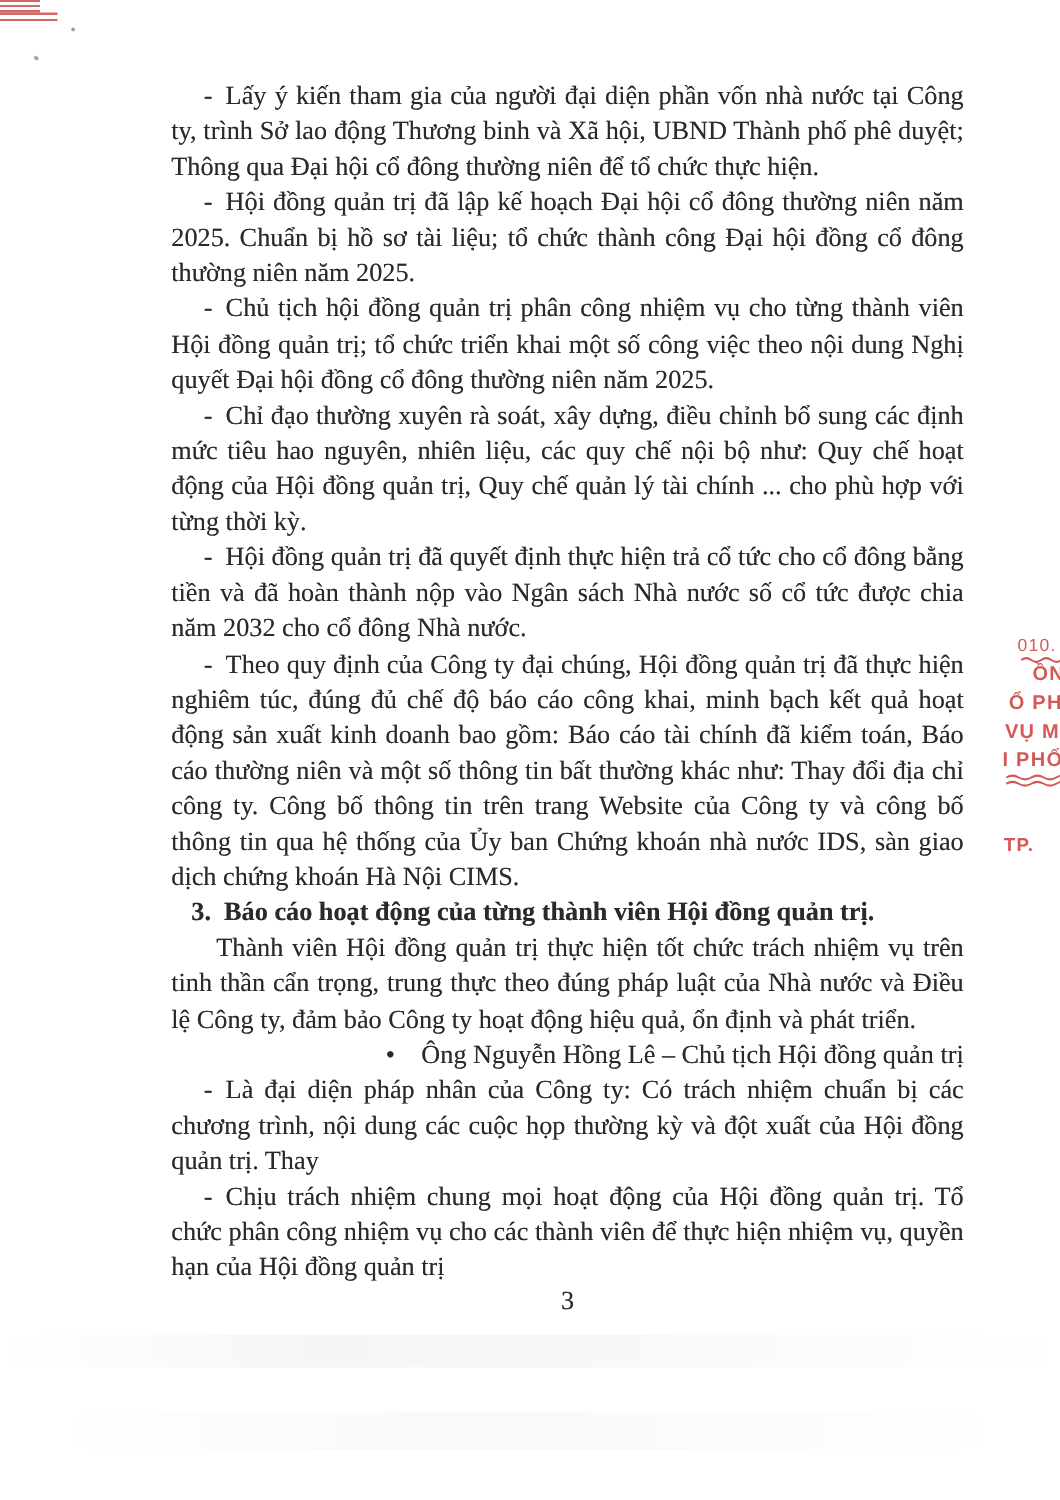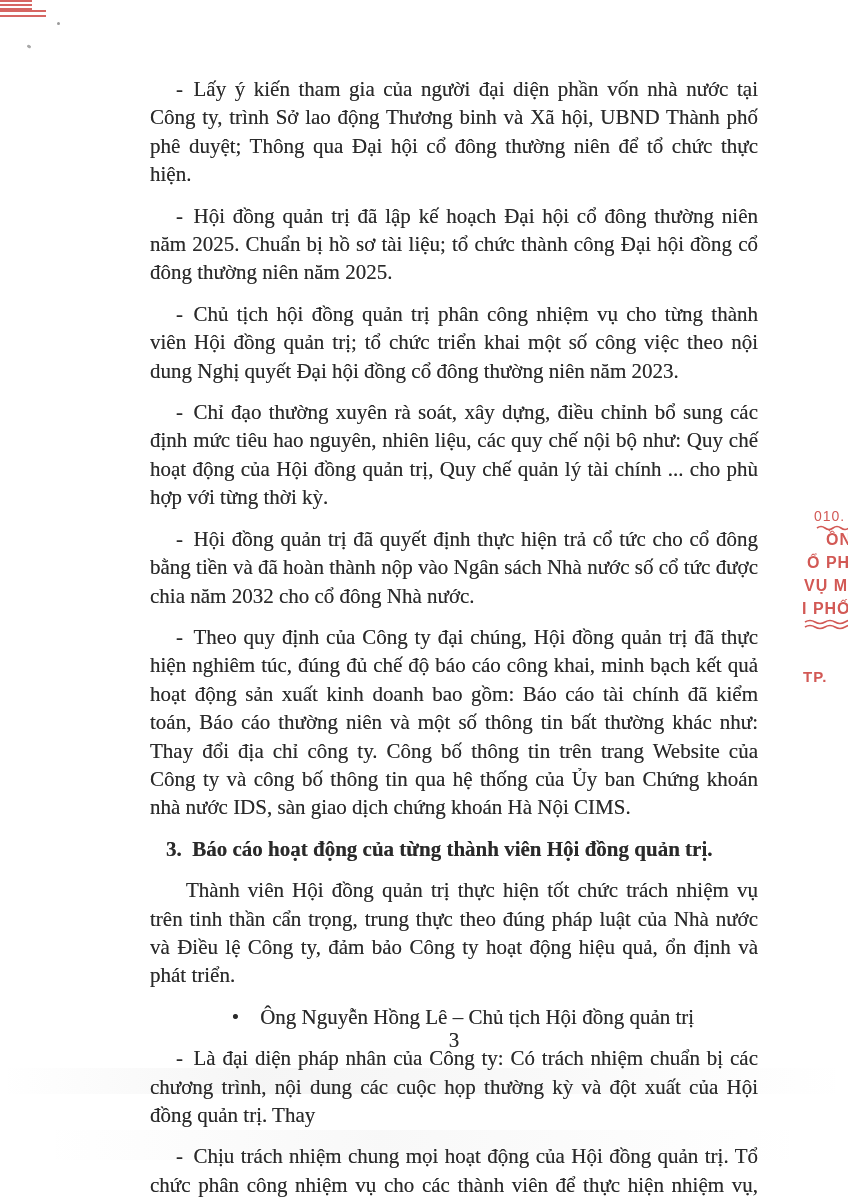--- a/index.html
+++ b/index.html
@@ -19,25 +19,25 @@
   .speck-a { left:57px; top:22px; width:3px; height:3px; }
   .speck-b { left:27px; top:45px; width:4px; height:3px; transform:rotate(30deg); border-radius:40%; background:#a8a8a8; }
 
   .text-block {
     position:absolute;
     left:137px; top:62px; width:634px;
     font-size:21px; line-height:28.4px;
     text-align:justify;
     text-shadow:0 0 0.5px rgba(40,40,40,.55);
   }
-  .text-block p { margin:13px; }
+  .text-block p { margin:0; }
   .dash   { text-indent:26px; }
   .heading{ text-indent:16px; font-weight:bold; }
   .indent { text-indent:36px; }
-  .bullet { text-indent:18px; text-align:center; }
+  .bullet { text-indent:18px; text-align:right; }
 
   .page-number {
     position:absolute; left:137px; top:1028px; width:634px;
     text-align:center; font-size:21px; color:#2a2a2a;
     text-shadow:0 0 0.5px rgba(40,40,40,.55);
   }
 
   .stamp {
     position:absolute; left:0; top:0; width:848px; height:1148px;
     pointer-events:none;
@@ -65,21 +65,21 @@
 <div class="page">
 
   <div class="speck speck-a"></div>
   <div class="speck speck-b"></div>
   <div class="scan-band band-a"></div>
   <div class="scan-band band-b"></div>
 
   <div class="text-block">
     <p class="dash">- Lấy ý kiến tham gia của người đại diện phần vốn nhà nước tại Công ty, trình Sở lao động Thương binh và Xã hội, UBND Thành phố phê duyệt; Thông qua Đại hội cổ đông thường niên để tổ chức thực hiện.</p>
     <p class="dash">- Hội đồng quản trị đã lập kế hoạch Đại hội cổ đông thường niên năm 2025. Chuẩn bị hồ sơ tài liệu; tổ chức thành công Đại hội đồng cổ đông thường niên năm 2025.</p>
-    <p class="dash">- Chủ tịch hội đồng quản trị phân công nhiệm vụ cho từng thành viên Hội đồng quản trị; tổ chức triển khai một số công việc theo nội dung Nghị quyết Đại hội đồng cổ đông thường niên năm 2023.</p>
+    <p class="dash">- Chủ tịch hội đồng quản trị phân công nhiệm vụ cho từng thành viên Hội đồng quản trị; tổ chức triển khai một số công việc theo nội dung Nghị quyết Đại hội đồng cổ đông thường niên năm 2025.</p>
     <p class="dash">- Chỉ đạo thường xuyên rà soát, xây dựng, điều chỉnh bổ sung các định mức tiêu hao nguyên, nhiên liệu, các quy chế nội bộ như: Quy chế hoạt động của Hội đồng quản trị, Quy chế quản lý tài chính ... cho phù hợp với từng thời kỳ.</p>
     <p class="dash">- Hội đồng quản trị đã quyết định thực hiện trả cổ tức cho cổ đông bằng tiền và đã hoàn thành nộp vào Ngân sách Nhà nước số cổ tức được chia năm 2032 cho cổ đông Nhà nước.</p>
     <p class="dash">- Theo quy định của Công ty đại chúng, Hội đồng quản trị đã thực hiện nghiêm túc, đúng đủ chế độ báo cáo công khai, minh bạch kết quả hoạt động sản xuất kinh doanh bao gồm: Báo cáo tài chính đã kiểm toán, Báo cáo thường niên và một số thông tin bất thường khác như: Thay đổi địa chỉ công ty. Công bố thông tin trên trang Website của Công ty và công bố thông tin qua hệ thống của Ủy ban Chứng khoán nhà nước IDS, sàn giao dịch chứng khoán Hà Nội CIMS.</p>
     <p class="heading">3. Báo cáo hoạt động của từng thành viên Hội đồng quản trị.</p>
     <p class="indent">Thành viên Hội đồng quản trị thực hiện tốt chức trách nhiệm vụ trên tinh thần cẩn trọng, trung thực theo đúng pháp luật của Nhà nước và Điều lệ Công ty, đảm bảo Công ty hoạt động hiệu quả, ổn định và phát triển.</p>
     <p class="bullet">•  Ông Nguyễn Hồng Lê – Chủ tịch Hội đồng quản trị</p>
     <p class="dash">- Là đại diện pháp nhân của Công ty: Có trách nhiệm chuẩn bị các chương trình, nội dung các cuộc họp thường kỳ và đột xuất của Hội đồng quản trị. Thay</p>
     <p class="dash">- Chịu trách nhiệm chung mọi hoạt động của Hội đồng quản trị. Tổ chức phân công nhiệm vụ cho các thành viên để thực hiện nhiệm vụ, quyền hạn của Hội đồng quản trị</p>
   </div>
 

